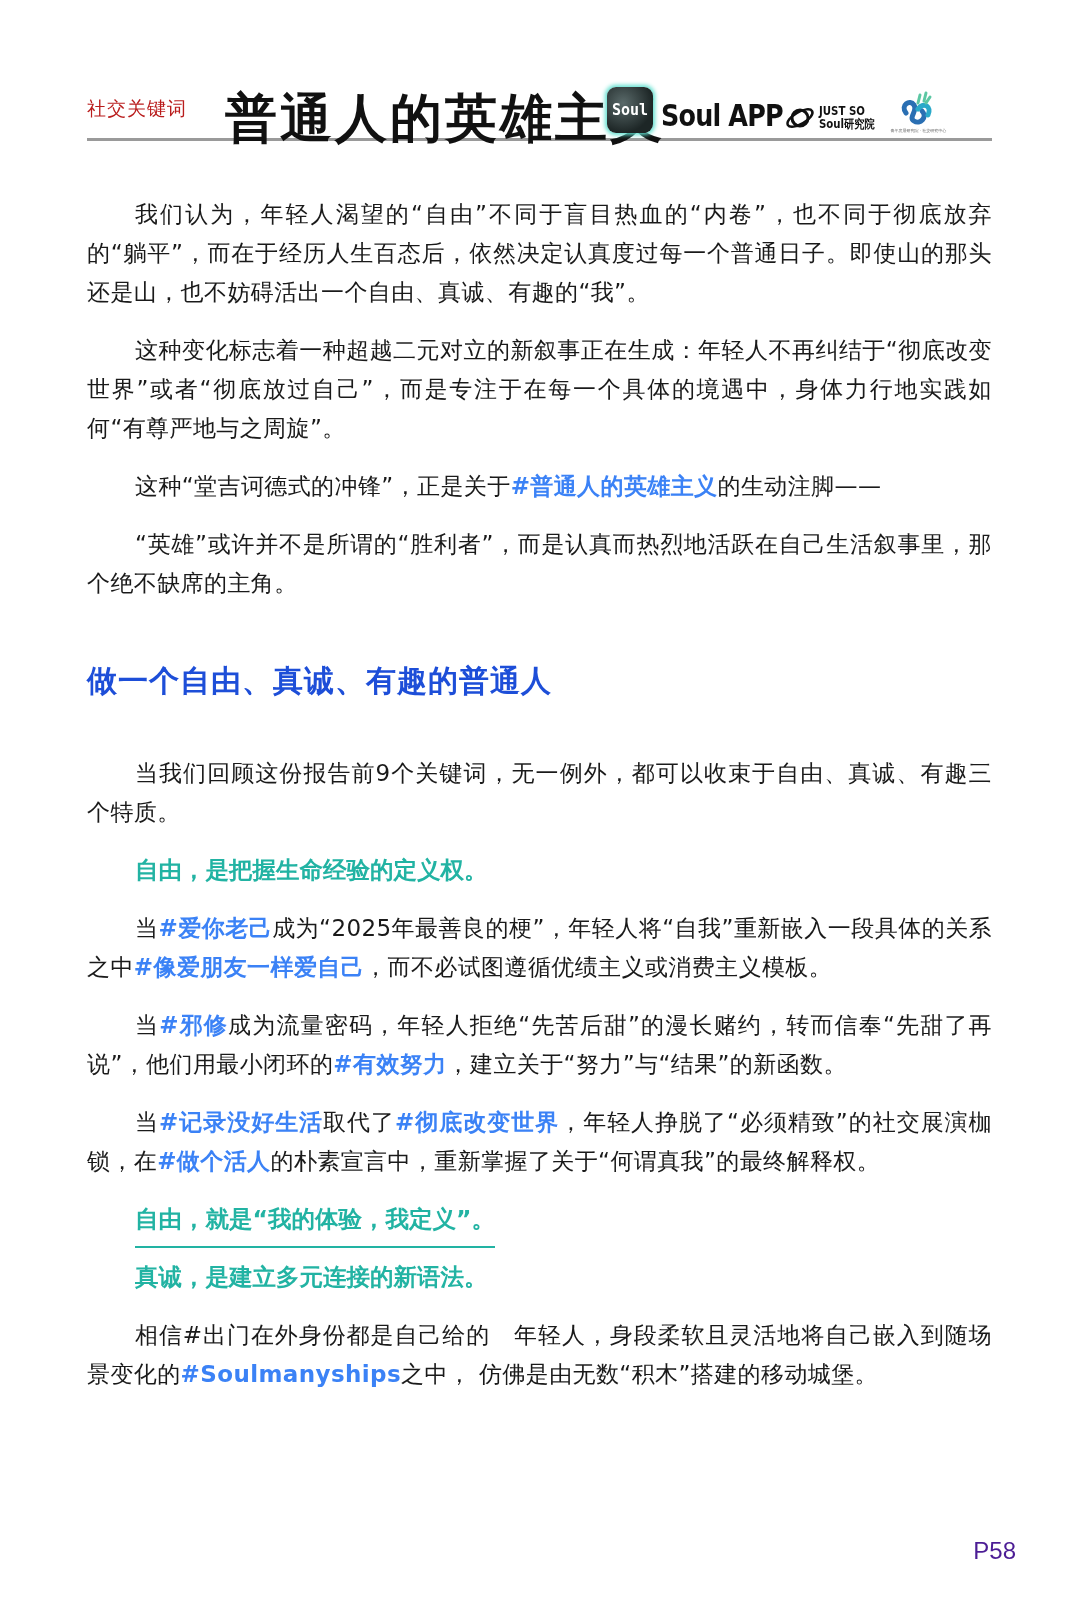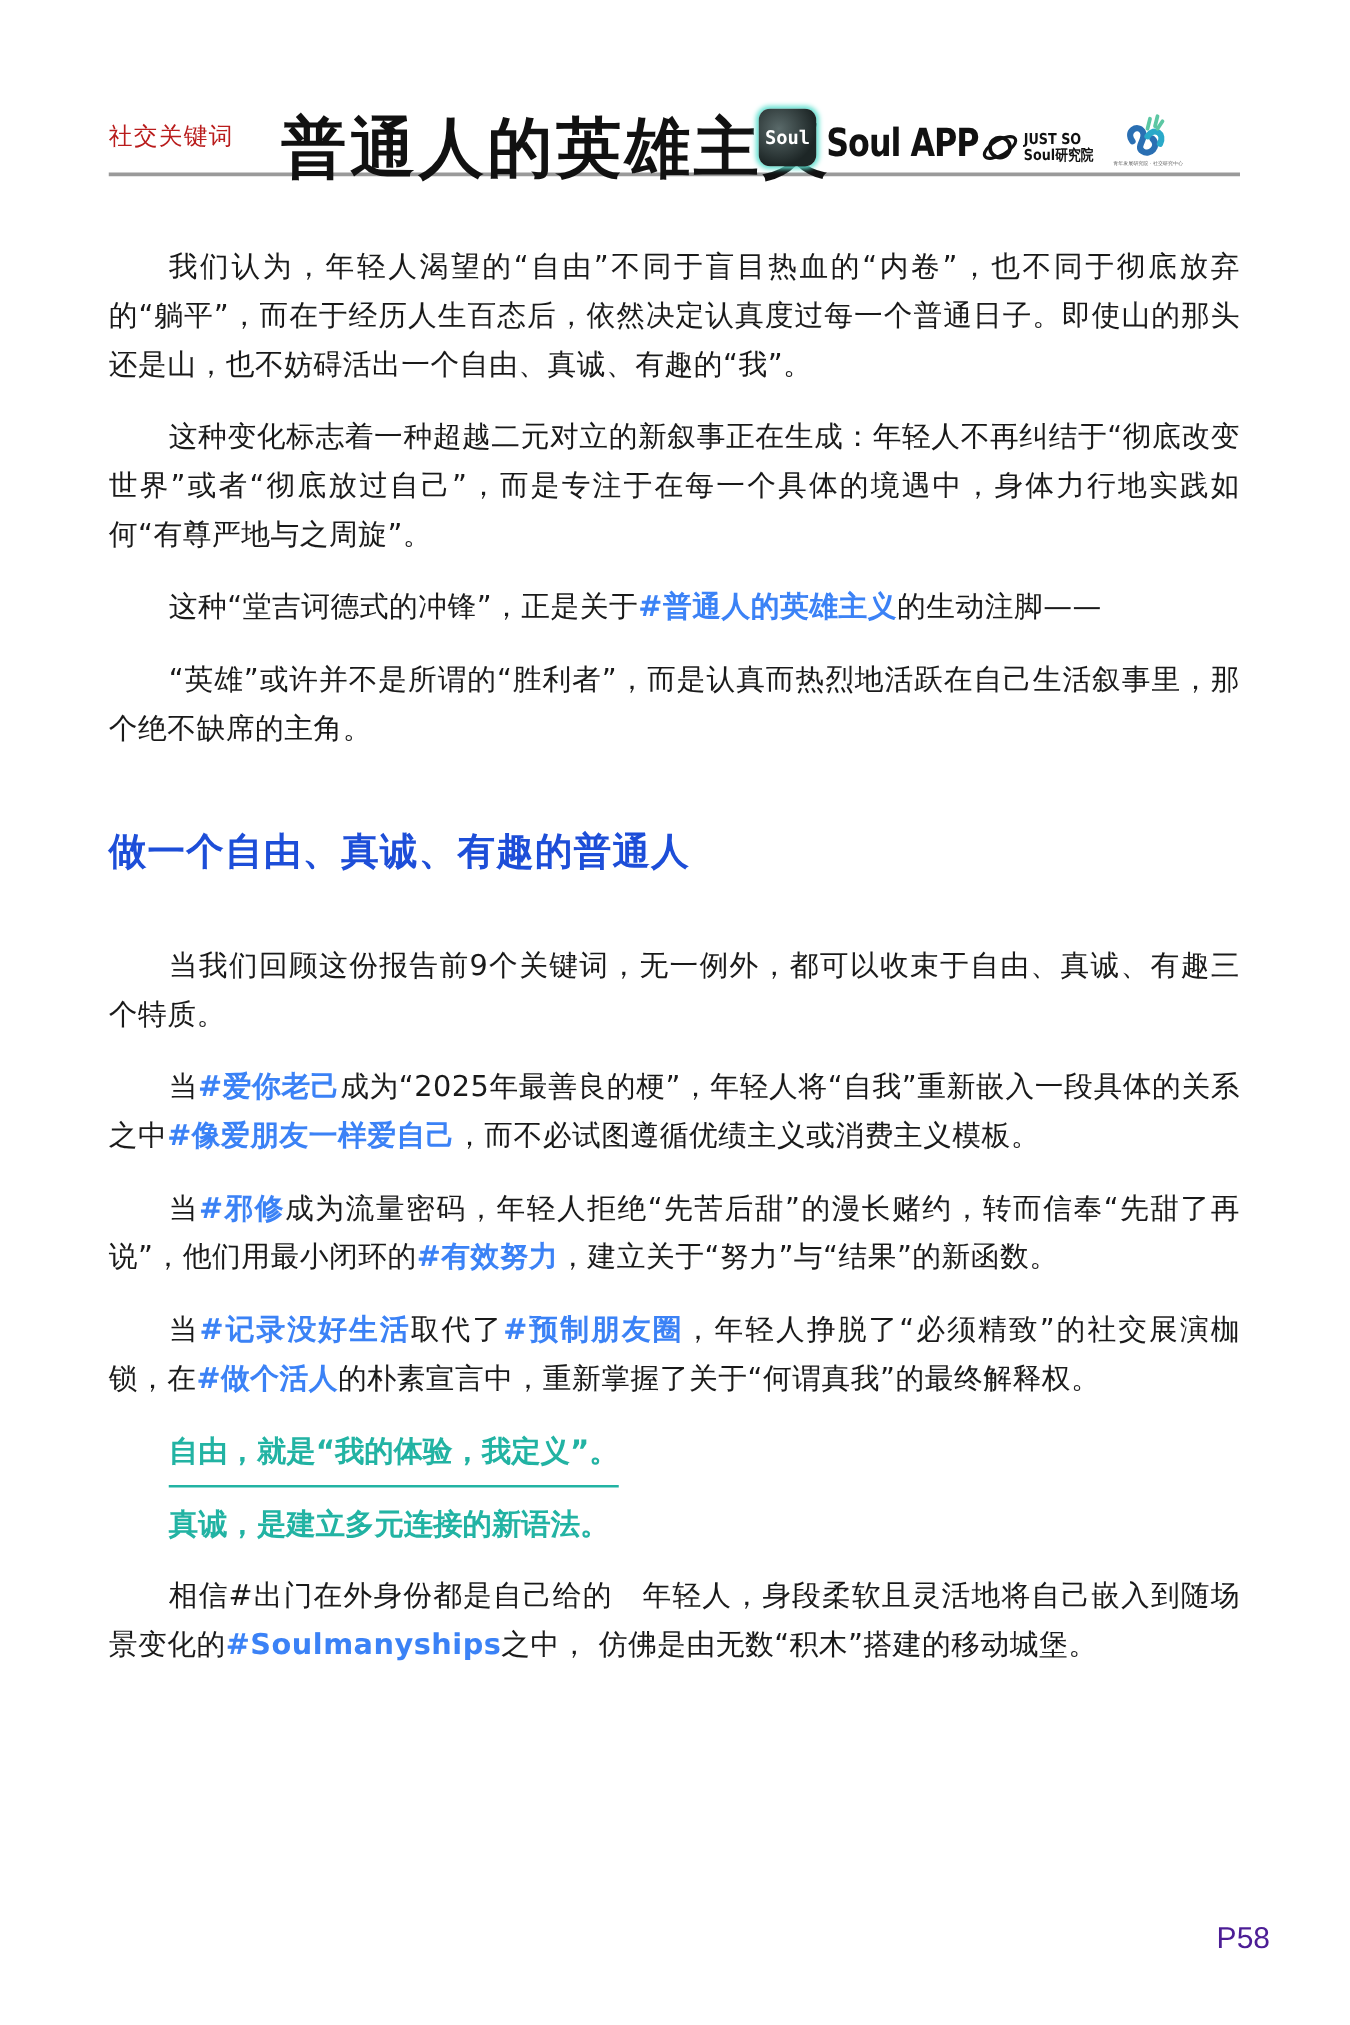--- a/index.html
+++ b/index.html
@@ -82,26 +82,27 @@
 
 <div class="content">
   <p class="p">我们认为，年轻人渴望的“自由”不同于盲目热血的“内卷”，也不同于彻底放弃的“躺平”，而在于经历人生百态后，依然决定认真度过每一个普通日子。即使山的那头还是山，也不妨碍活出一个自由、真诚、有趣的“我”。</p>
   <p class="p">这种变化标志着一种超越二元对立的新叙事正在生成：年轻人不再纠结于“彻底改变世界”或者“彻底放过自己”，而是专注于在每一个具体的境遇中，身体力行地实践如何“有尊严地与之周旋”。</p>
   <p class="p"><span>这种“堂吉诃德式的冲锋”，正是关于</span><span class="tag">#普通人的英雄主义</span><span>的生动注脚——</span></p>
   <p class="p">“英雄”或许并不是所谓的“胜利者”，而是认真而热烈地活跃在自己生活叙事里，那个绝不缺席的主角。</p>
 
   <h2 class="section-title">做一个自由、真诚、有趣的普通人</h2>
 
   <p class="p">当我们回顾这份报告前9个关键词，无一例外，都可以收束于自由、真诚、有趣三个特质。</p>
+  <p class="accent">自由，是把握生命经验的定义权。</p>
 
   <p class="p"><span>当</span><span class="tag">#爱你老己</span><span>成为“2025年最善良的梗”，年轻人将“自我”重新嵌入一段具体的关系之中</span><span class="tag">#像爱朋友一样爱自己</span><span>，而不必试图遵循优绩主义或消费主义模板。</span></p>
 
   <p class="p"><span>当</span><span class="tag">#邪修</span><span>成为流量密码，年轻人拒绝“先苦后甜”的漫长赌约，转而信奉“先甜了再说”，他们用最小闭环的</span><span class="tag">#有效努力</span><span>，建立关于“努力”与“结果”的新函数。</span></p>
 
-  <p class="p"><span>当</span><span class="tag">#记录没好生活</span><span>取代了</span><span class="tag">#预制朋友圈</span><span>，年轻人挣脱了“必须精致”的社交展演枷锁，在</span><span class="tag">#做个活人</span><span>的朴素宣言中，重新掌握了关于“何谓真我”的最终解释权。</span></p>
+  <p class="p"><span>当</span><span class="tag">#记录没好生活</span><span>取代了</span><span class="tag">#彻底改变世界</span><span>，年轻人挣脱了“必须精致”的社交展演枷锁，在</span><span class="tag">#做个活人</span><span>的朴素宣言中，重新掌握了关于“何谓真我”的最终解释权。</span></p>
 
   <p class="accent underline"><span>自由，就是“我的体验，我定义”。</span></p>
   <p class="accent">真诚，是建立多元连接的新语法。</p>
 
   <p class="p"><span>相信#出门在外身份都是自己给的　年轻人，身段柔软且灵活地将自己嵌入到随场景变化的</span><span class="tag" style="font-weight:bold">#Soulmanyships</span><span>之中， 仿佛是由无数“积木”搭建的移动城堡。</span></p>
 </div>
 
 <div class="page-num">P58</div>
 
 </body></html>

